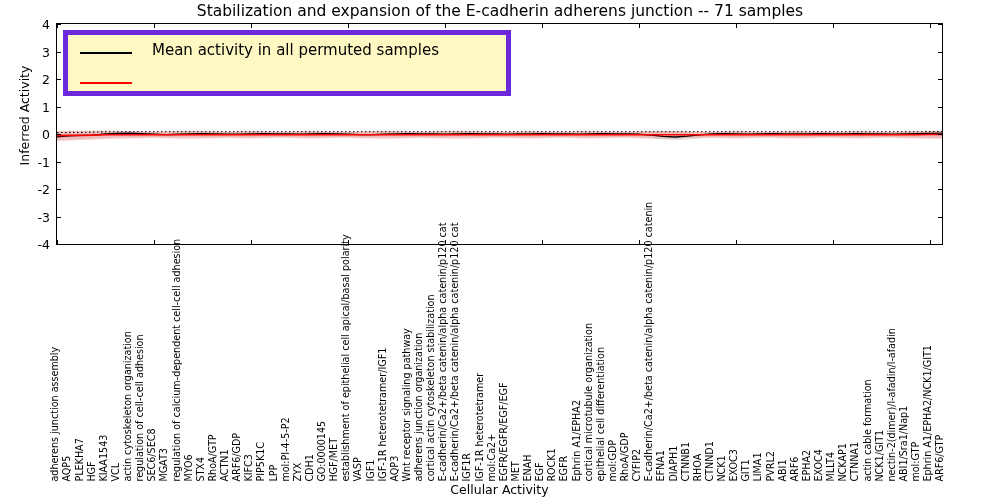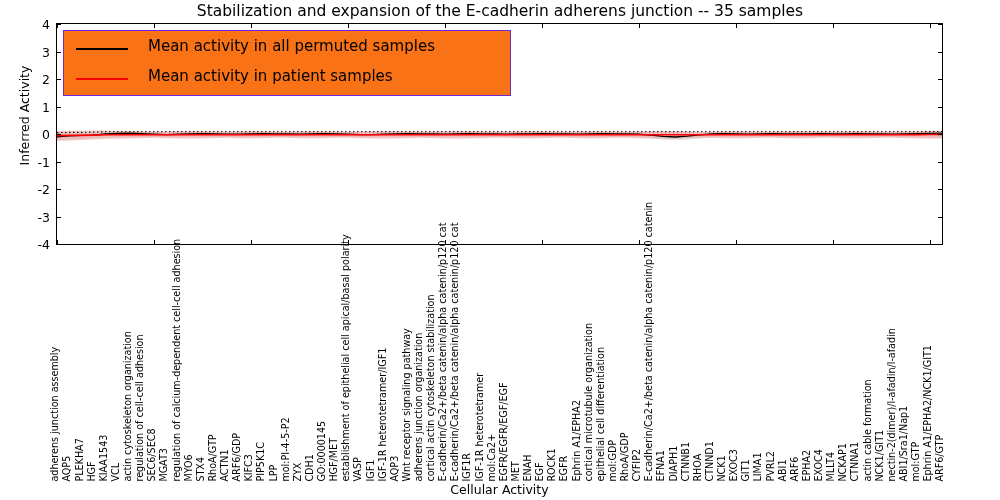--- a/index.html
+++ b/index.html
@@ -16,37 +16,37 @@
   #xlabel{position:absolute;left:56px;top:482px;width:887px;text-align:center;font-size:12.5px;color:#000;}
 
   
   .ytick{position:absolute;right:1002px;font-size:12.5px;color:#000;text-align:right;width:40px;transform:translateY(-50%);}
   .ytickmark{position:absolute;left:0;width:4px;height:1px;background:#000;}
   .ytickmarkR{position:absolute;right:0;width:4px;height:1px;background:#000;}
   .xtickmark{position:absolute;top:0;width:1px;height:4px;background:#000;}
   .xtickmarkB{position:absolute;bottom:0;width:1px;height:4px;background:#000;}
 
   
-  #legend{position:absolute;left:63px;top:30px;width:448px;height:66px;border:1px solid #6d28d9;background:#f97316;box-sizing:border-box;}
+  #legend{position:absolute;left:63px;top:30px;width:448px;height:66px;border:5px solid #6d28d9;background:#fef9c3;box-sizing:border-box;}
   .legrow{position:absolute;left:0;height:30px;width:100%;}
   .legline{position:absolute;left:12px;top:14px;width:52px;height:2px;}
   .legtxt{position:absolute;left:84px;top:3px;font-size:15px;color:#000;white-space:nowrap;}
 
   
   #xlabels{position:absolute;left:0;top:0;width:1000px;height:500px;pointer-events:none;}
   .xlab{position:absolute;font-size:9.6px;color:#000;white-space:nowrap;
         transform-origin:left bottom;transform:rotate(-90deg);line-height:9.6px;}
   svg{display:block;}
 </style>
 </head>
 <body>
 
 <div id="fig">
 
-  <div id="title">Stabilization and expansion of the E-cadherin adherens junction -- 35 samples</div>
+  <div id="title">Stabilization and expansion of the E-cadherin adherens junction -- 71 samples</div>
 
   <div id="ylabel">Inferred Activity</div>
   <div id="xlabel">Cellular Activity</div>
 
   <div id="yticklabels">
       <div class="ytick" style="right: 950px; top: 244px;">-4</div>
       <div class="ytick" style="right: 950px; top: 216.5px;">-3</div>
       <div class="ytick" style="right: 950px; top: 189px;">-2</div>
       <div class="ytick" style="right: 950px; top: 161.5px;">-1</div>
       <div class="ytick" style="right: 950px; top: 134px;">0</div>
@@ -106,21 +106,20 @@
       </div>
   </div>
 
   <div id="legend">
     <div class="legrow" style="top:3px;">
       <div class="legline" style="background:#000000;"></div>
       <div class="legtxt">Mean activity in all permuted samples</div>
     </div>
     <div class="legrow" style="top:33px;">
       <div class="legline" style="background:#ff0000;"></div>
-      <div class="legtxt">Mean activity in patient samples</div>
     </div>
   </div>
 
   <div id="xlabels">
       <div class="xlab" style="left: 60.3px; top: 472px;">adherens junction assembly</div>
       <div class="xlab" style="left: 72.4233px; top: 472px;">AQP5</div>
       <div class="xlab" style="left: 84.5466px; top: 472px;">PLEKHA7</div>
       <div class="xlab" style="left: 96.6699px; top: 472px;">HGF</div>
       <div class="xlab" style="left: 108.793px; top: 472px;">KIAA1543</div>
       <div class="xlab" style="left: 120.916px; top: 472px;">VCL</div>

